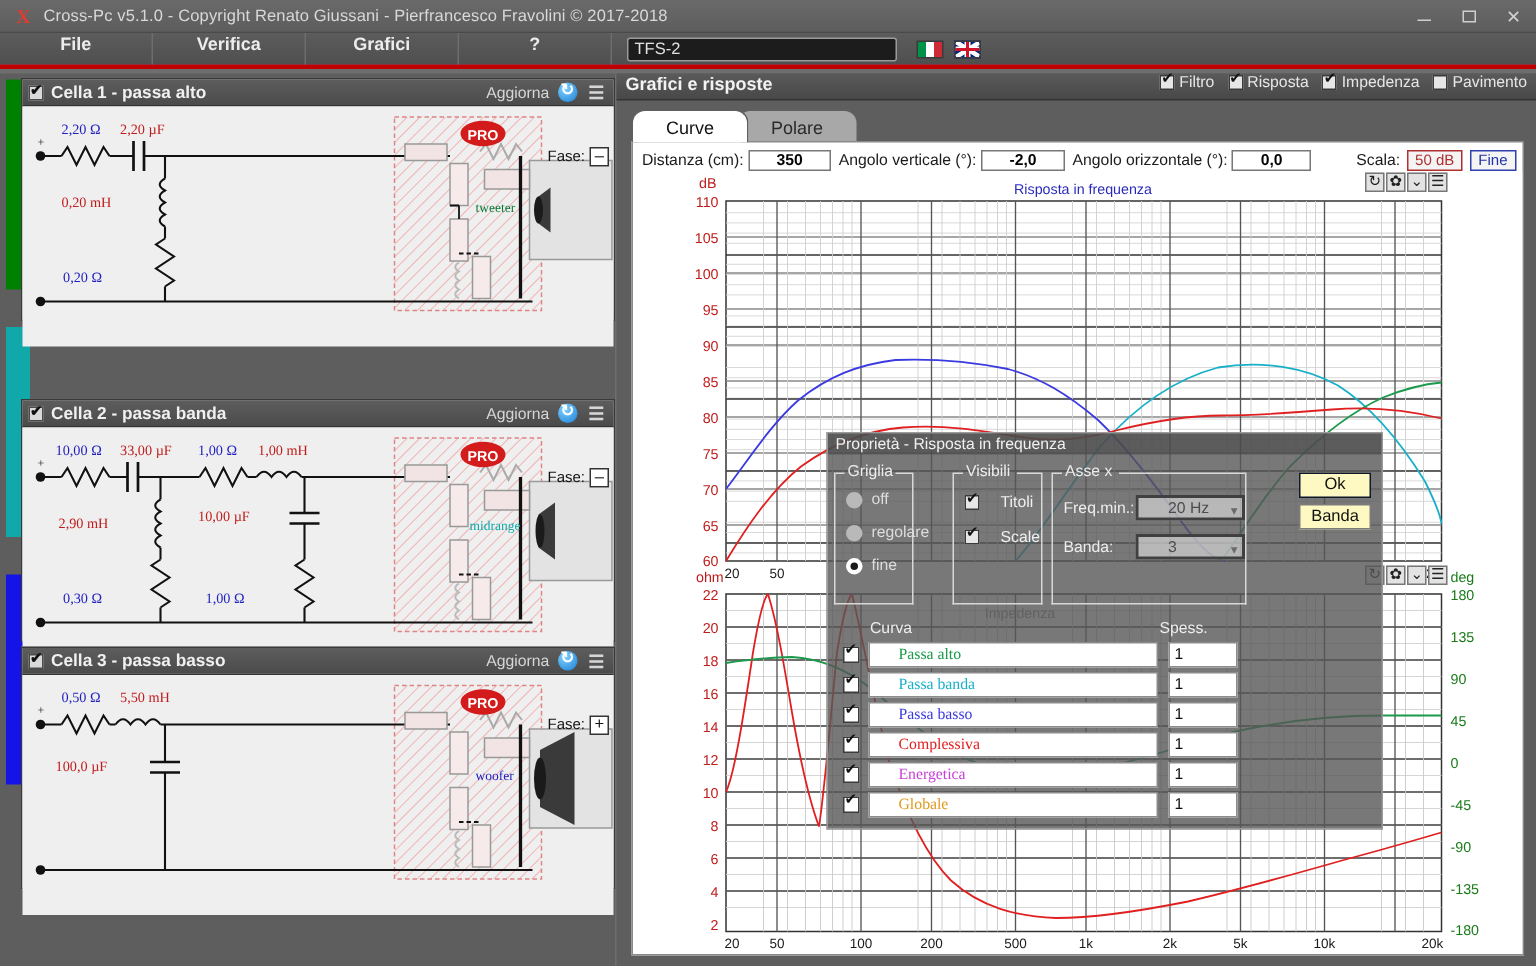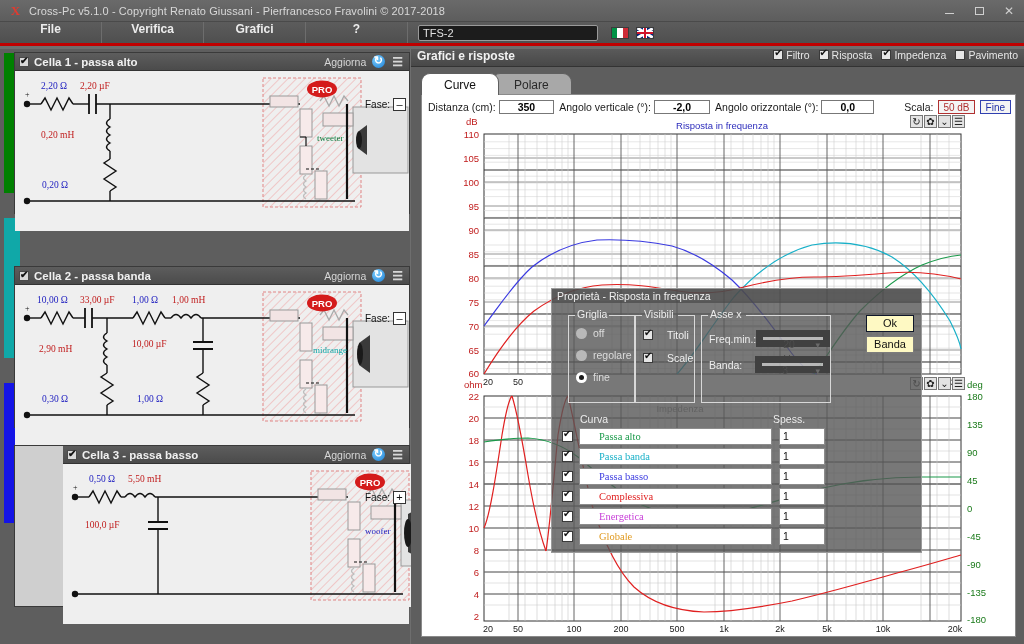--- a/index.html
+++ b/index.html
@@ -189,21 +189,21 @@
     position:absolute; top:0; left:0; right:0; height:1px; background:#d8d8d8;
   }
   .radio {
     display:flex; align-items:center; gap:6px; font-size:10.5px; color:#dcdcdc; margin-bottom:10px;
   }
   .rd { width:11px; height:11px; border-radius:50%; background:#b9b9b9; flex:0 0 auto; }
   .rd.on { background:#fff; position:relative; }
   .rd.on:after { content:""; position:absolute; left:3px; top:3px; width:5px; height:5px; border-radius:50%; background:#1a1a1a; }
   .dchk { display:flex; align-items:center; gap:14px; font-size:10.5px; color:#f0f0f0; margin-bottom:11px; }
   .dsel {
-    width:82px; height:17px; background:rgba(225,225,225,0.62); border:7px solid #404040;
+    width:82px; height:17px; background:rgba(225,225,225,0.62); border:2px solid #404040;
     color:#4c4c4c; font-size:10.5px; line-height:15px; padding:0 20px; position:relative;
   }
   .dsel .arw { position:absolute; right:3px; top:1px; font-size:9px; color:#6a6a6a; }
   .drow { display:flex; align-items:center; margin-bottom:9px; font-size:10.5px; color:#ededed; }
   .drow .dl { width:62px; }
   .dbtn {
     width:48px; height:17px; background:#fef9c3; border:1px solid #0f172a;
     color:#111; font-size:11px; text-align:center; line-height:15px;
   }
   .dbtn.sec { border-color:#7c7c7c; }
@@ -404,21 +404,21 @@
           <text x="122" y="117" font-size="9.5" fill="#2020c0" font-family="Liberation Serif, serif">1,00 Ω</text>
           <text x="298" y="68" font-size="9" fill="#10a8a8" font-family="Liberation Serif, serif">midrange</text>
         </svg>
         <div style="position:absolute; right:3px; top:27px; display:flex; align-items:center; gap:3px;">
           <span style="font-size:10px;color:#111;">Fase:</span>
           <span style="width:13px;height:13px;border:1px solid #333;background:#fff;color:#111;font-size:11px;line-height:11px;text-align:center;">–</span>
         </div>
       </div>
     </div>
 
-    <div class="cell" style="top:396px; height:162px;padding-left:48px;">
+    <div class="cell" style="top:382px; height:162px;">
       <div class="cell-hdr">
         <div class="chk"></div>
         <span>Cella 3 - passa basso</span>
         <span class="aggiorna">Aggiorna</span>
         <div class="refresh-ico"></div>
         <span class="hamb">☰</span>
       </div>
       <div class="cell-body">
         <svg width="394" height="143" viewBox="0 0 394 143">
           <rect x="0" y="0" width="394" height="143" fill="#efefef"></rect>
@@ -800,21 +800,21 @@
           <div class="mtool">☰</div>
         </div>
       </div>
 
     </div>
   </div>
 
   <div class="dlg">
     <div class="dlg-title">Proprietà - Risposta in frequenza</div>
 
-    <div class="grp" style="left:16px; top:26px; width:67px; height:88px;">
+    <div class="grp" style="left:4px; top:26px; width:53px; height:88px;">
       <div class="capline" style="left:0; width:6px;"></div>
       <div class="capline" style="left:40px; right:0;"></div>
       <div class="cap">Griglia</div>
       <div style="padding:12px 0 0 7px;">
         <div class="radio">
             <span class="rd"></span>
             <span>off</span>
           </div>
         <div class="radio">
             <span class="rd"></span>

